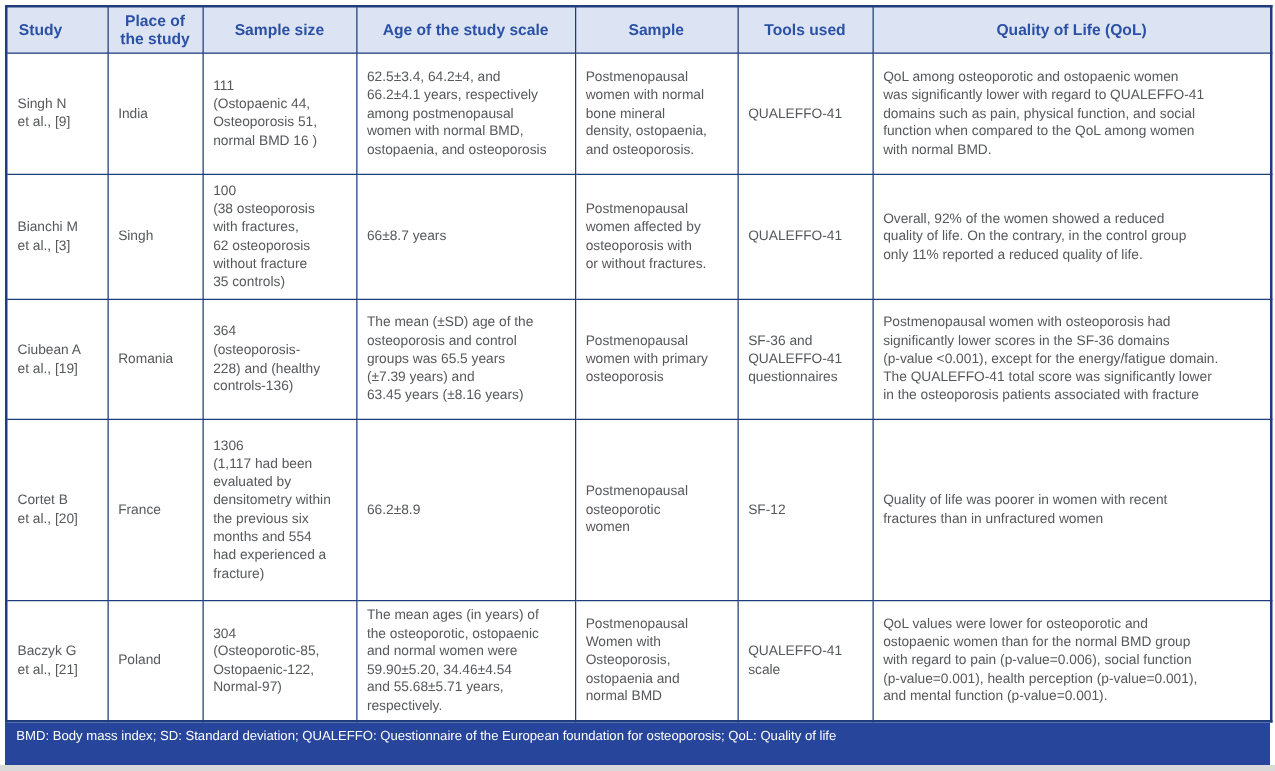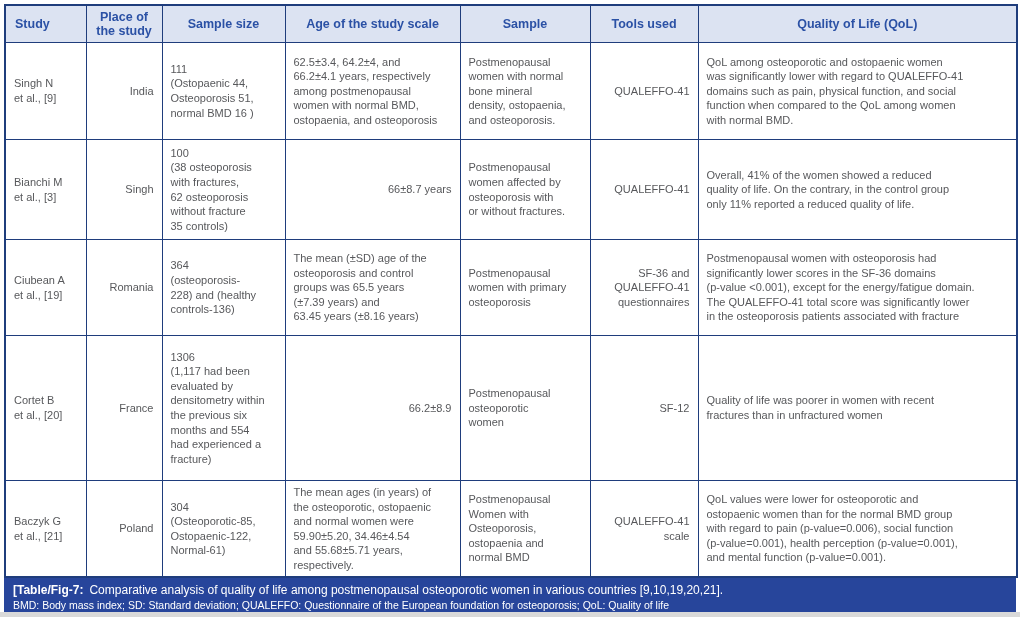--- a/index.html
+++ b/index.html
@@ -45,21 +45,21 @@
   th.col-study{text-align:left; padding-left:9px;}
   td{
     color:var(--body-text);
     font-size:11px;
     line-height:1.32;
     vertical-align:middle;
     padding:4px 8px;
     white-space:pre-line;
     background:#ffffff;
   }
-  td.center{text-align:right;}
+  td.center{text-align:left;}
   td.left{text-align:left;}
   tr.r1{height:97px;}
   tr.r2{height:100px;}
   tr.r3{height:96px;}
   tr.r4{height:145px;}
   tr.r5{height:94px;}
   .caption-bar{
     background:var(--footer-bg);
     color:var(--footer-text);
     padding:4px 9px 6px 9px;
@@ -144,21 +144,21 @@
 with fractures,
 62 osteoporosis
 without fracture
 35 controls)</td>
         <td class="center">66±8.7 years</td>
         <td class="left">Postmenopausal
 women affected by
 osteoporosis with
 or without fractures.</td>
         <td class="center">QUALEFFO-41</td>
-        <td class="left">Overall, 41% of the women showed a reduced
+        <td class="left">Overall, 92% of the women showed a reduced
 quality of life. On the contrary, in the control group
 only 11% reported a reduced quality of life.</td>
       </tr>
       <tr class="r3">
         <td class="left">Ciubean A
 et al., [19]</td>
         <td class="center">Romania</td>
         <td class="left">364
 (osteoporosis-
 228) and (healthy
@@ -200,21 +200,21 @@
         <td class="left">Quality of life was poorer in women with recent
 fractures than in unfractured women</td>
       </tr>
       <tr class="r5">
         <td class="left">Baczyk G
 et al., [21]</td>
         <td class="center">Poland</td>
         <td class="left">304
 (Osteoporotic-85,
 Ostopaenic-122,
-Normal-61)</td>
+Normal-97)</td>
         <td class="left">The mean ages (in years) of
 the osteoporotic, ostopaenic
 and normal women were
 59.90±5.20, 34.46±4.54
 and 55.68±5.71 years,
 respectively.</td>
         <td class="left">Postmenopausal
 Women with
 Osteoporosis,
 ostopaenia and
@@ -224,20 +224,17 @@
         <td class="left">QoL values were lower for osteoporotic and
 ostopaenic women than for the normal BMD group
 with regard to pain (p-value=0.006), social function
 (p-value=0.001), health perception (p-value=0.001),
 and mental function (p-value=0.001).</td>
       </tr>
     </tbody>
   </table>
 
   <div class="caption-bar">
-    <div class="caption-line1">
-      <span class="caption-label">[Table/Fig-7:</span><span class="caption-text">Comparative analysis of quality of life among postmenopausal osteoporotic women in various countries [9,10,19,20,21].</span>
-    </div>
     <div class="caption-line2">BMD: Body mass index; SD: Standard deviation; QUALEFFO: Questionnaire of the European foundation for osteoporosis; QoL: Quality of life</div>
   </div>
 </div>
 
 <div class="page-bottom-strip"></div>
 
 </body></html>

